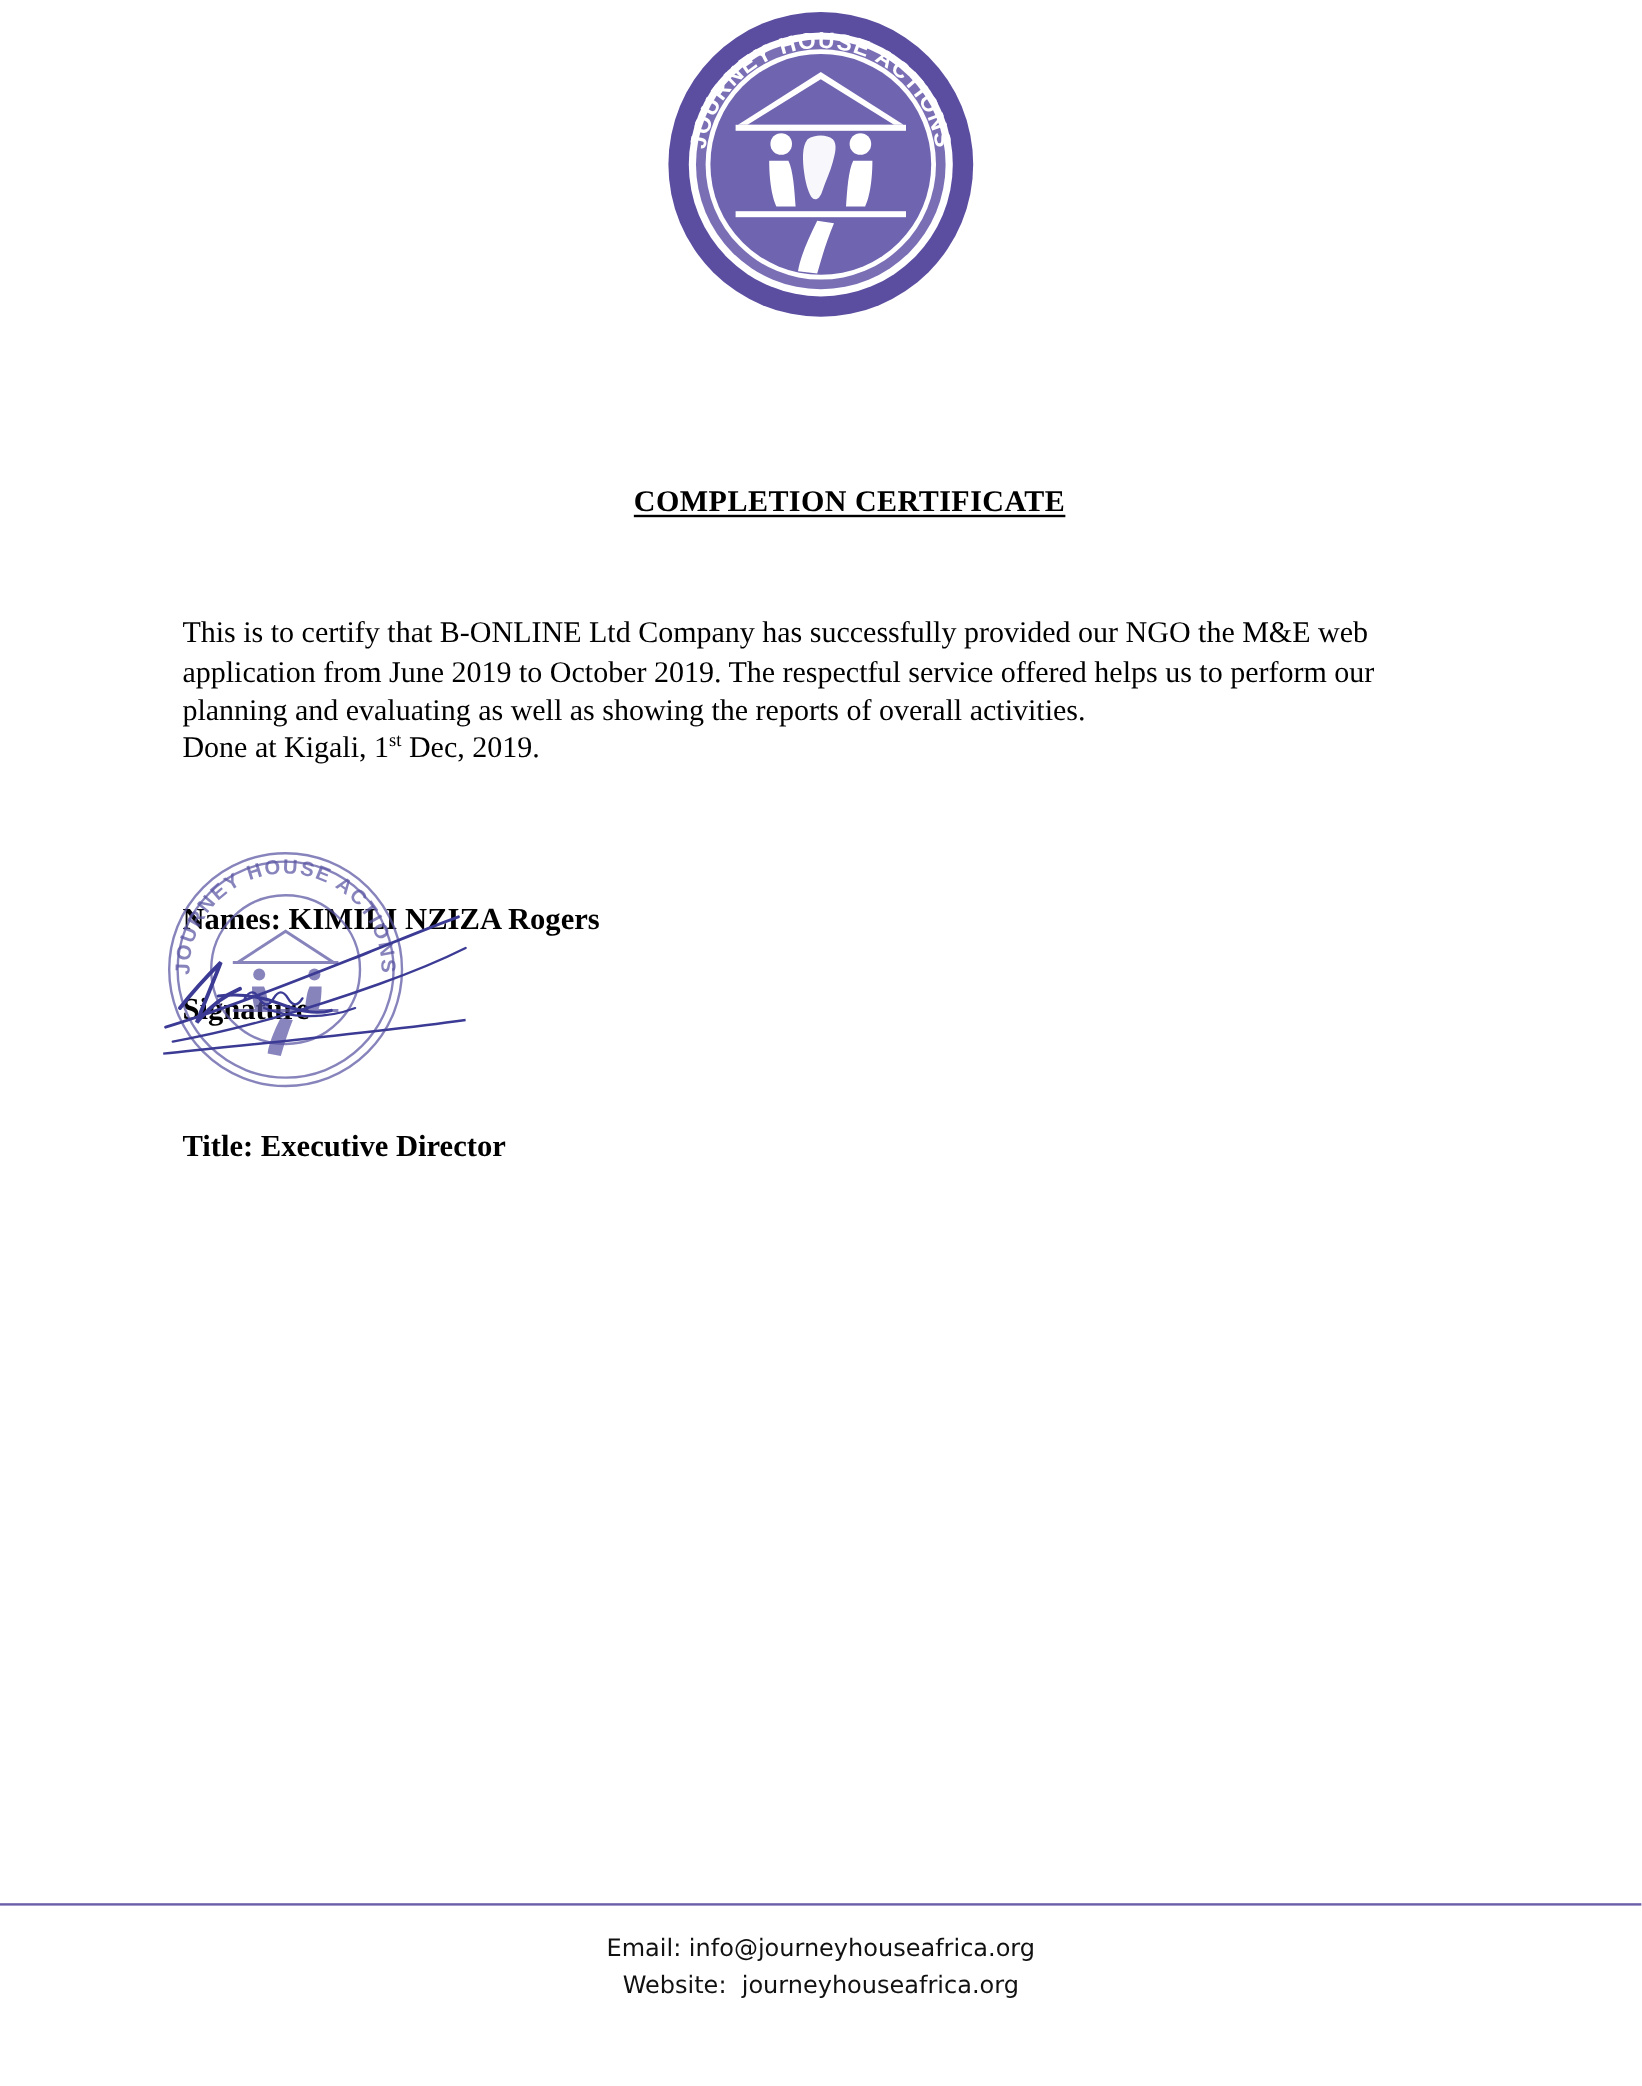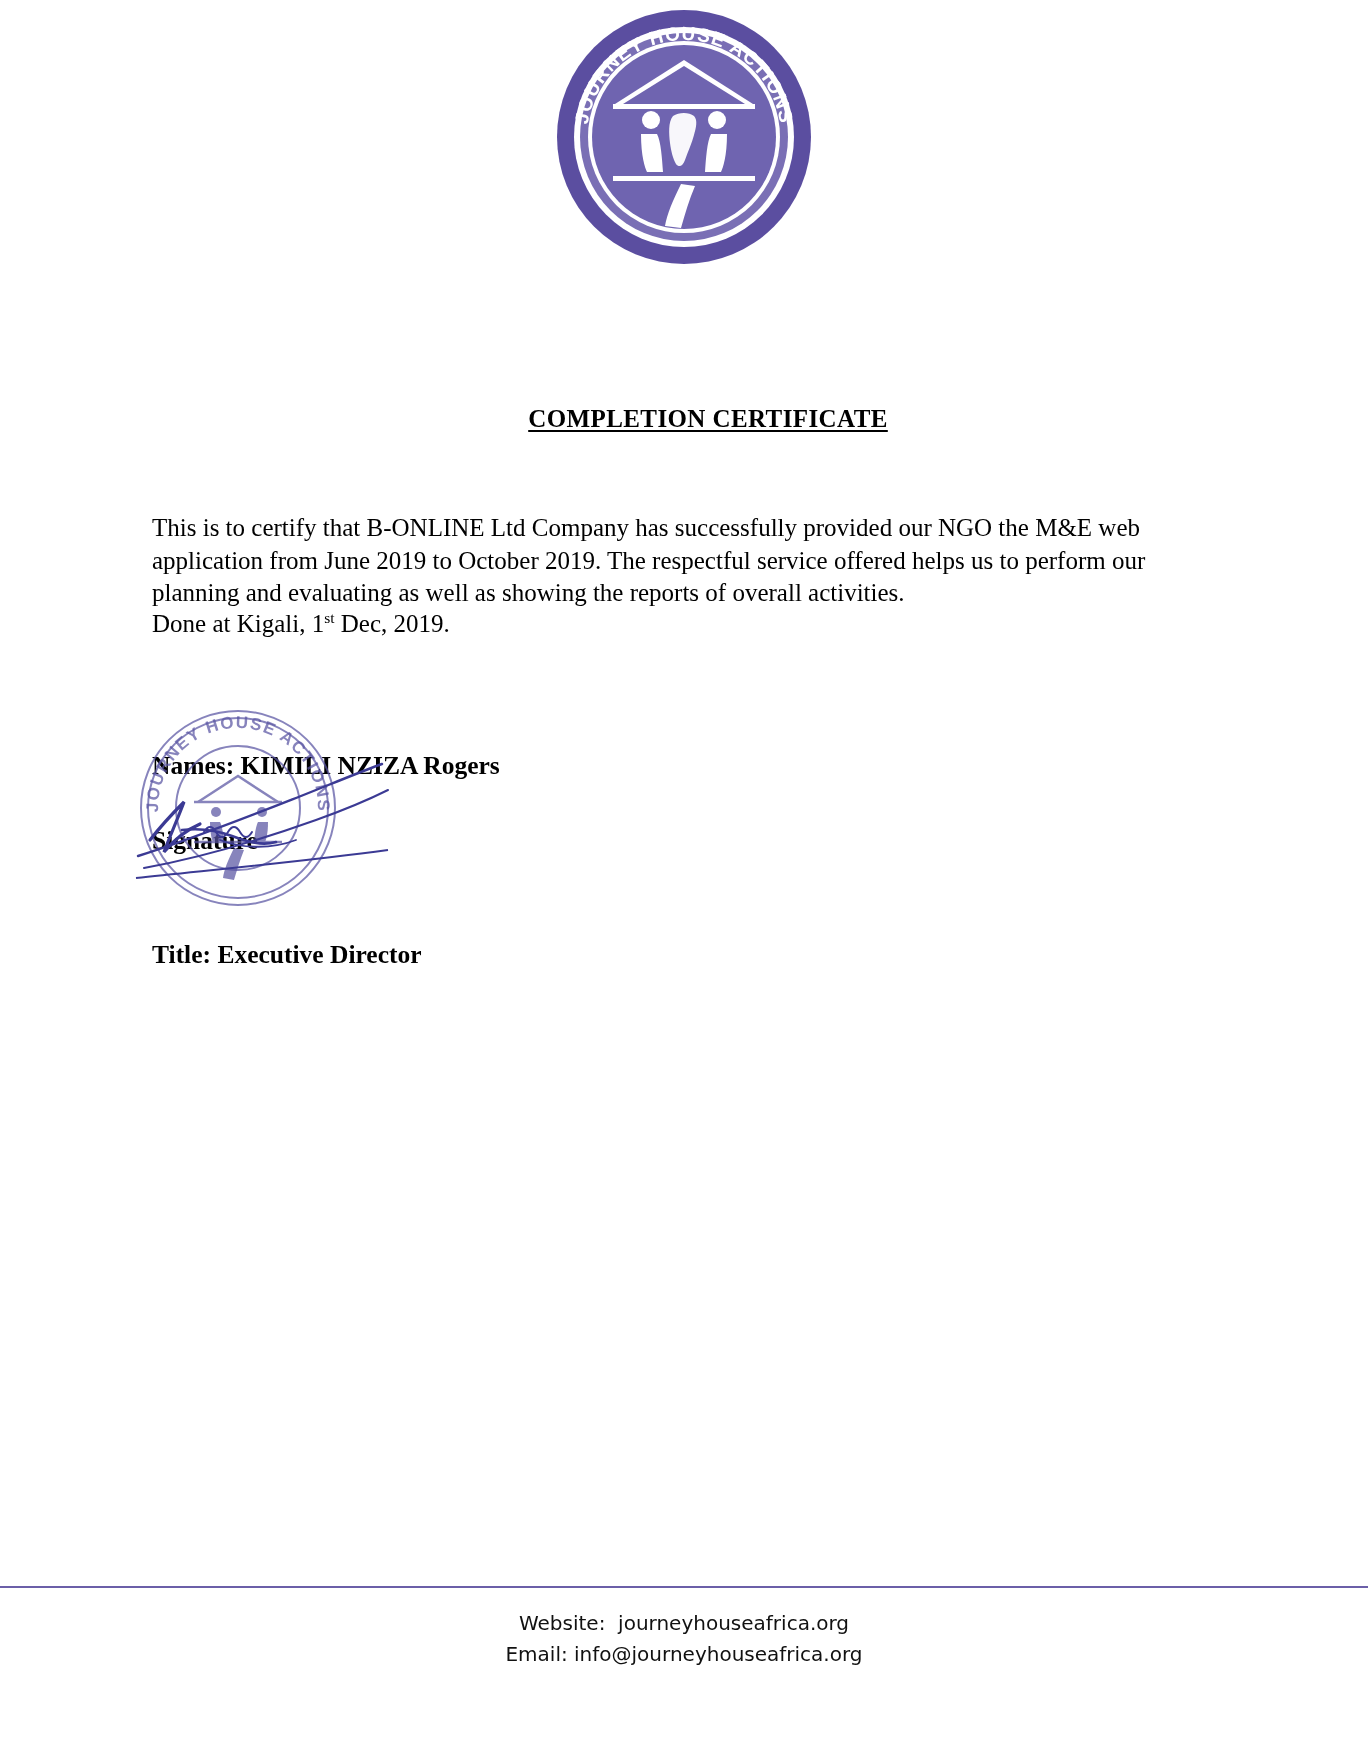--- a/index.html
+++ b/index.html
@@ -201,17 +201,17 @@
       </g>
 
       <g stroke="#3b3a94" stroke-width="2" fill="none">
         <path d="M 16,188 C 90,180 180,172 268,160"></path>
       </g>
     </svg>
   </div>
 
   <div class="footer-rule"></div>
   <div class="footer">
+    <div>Email: info@journeyhouseafrica.org</div>
     <div>Website:  journeyhouseafrica.org</div>
-    <div>Email: info@journeyhouseafrica.org</div>
   </div>
 
 </div>
 
 </body></html>

